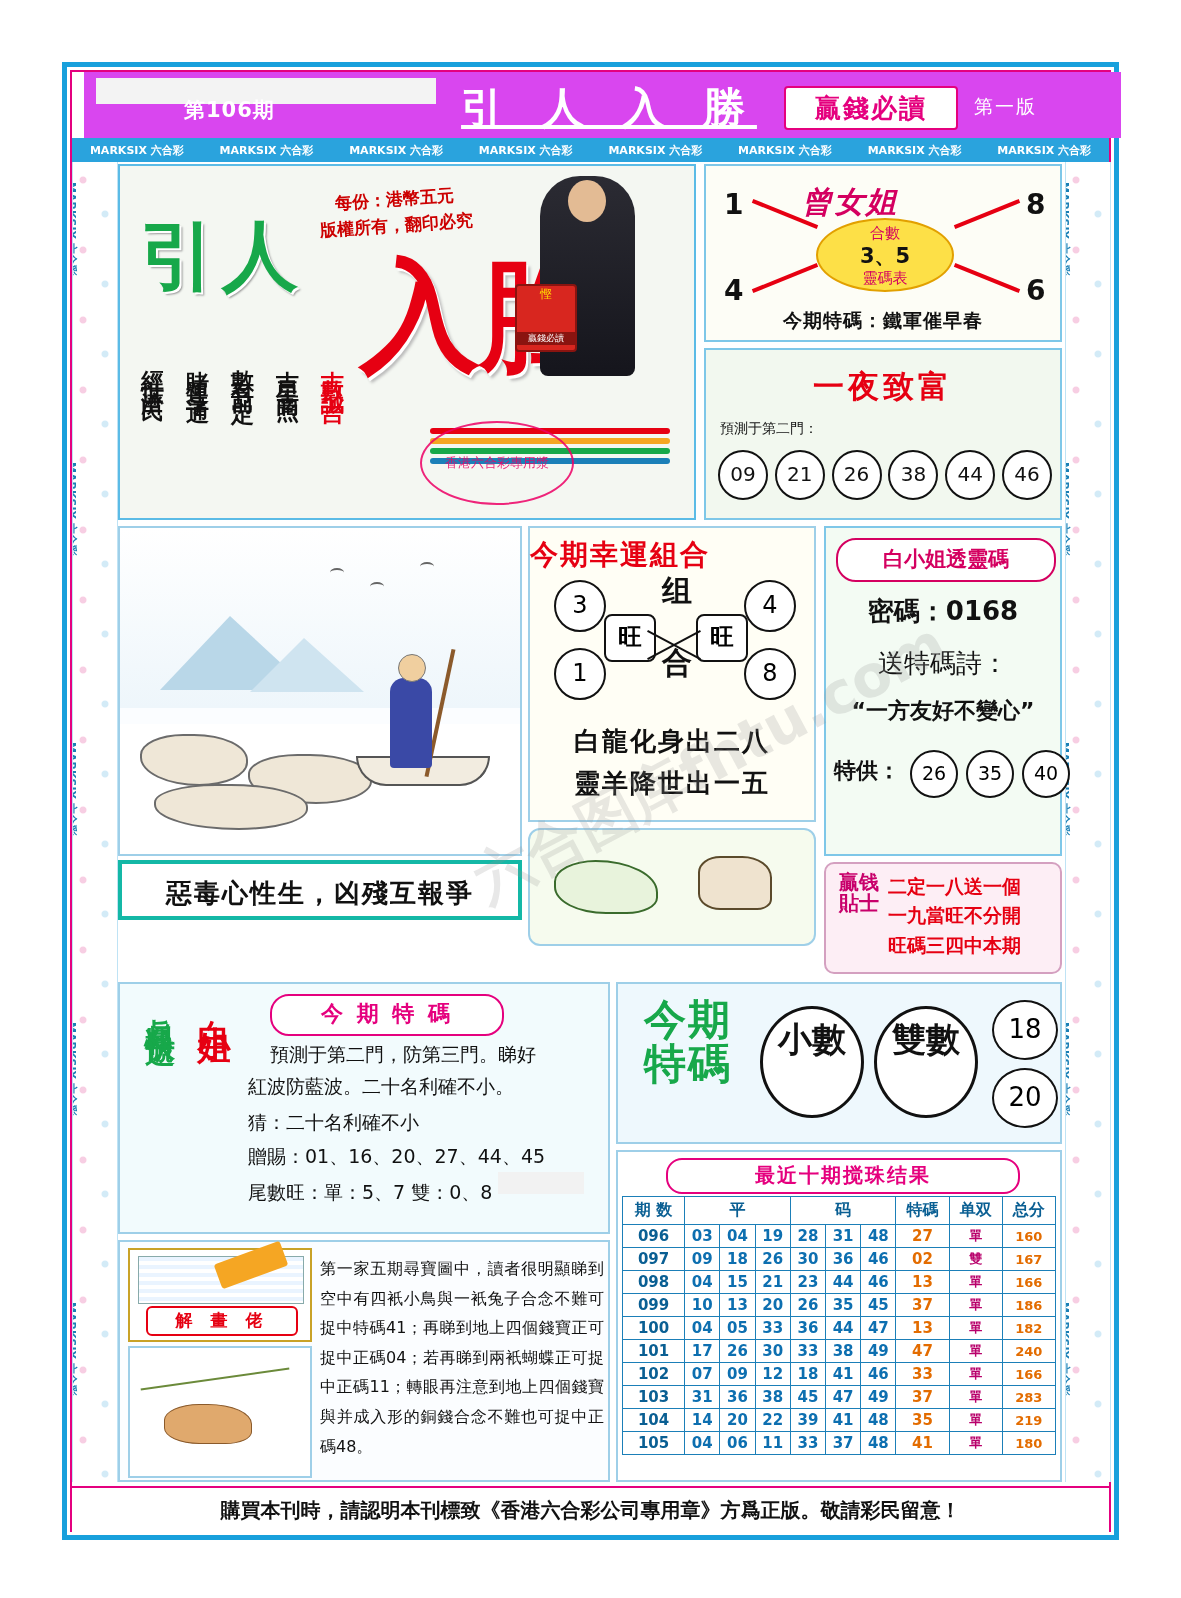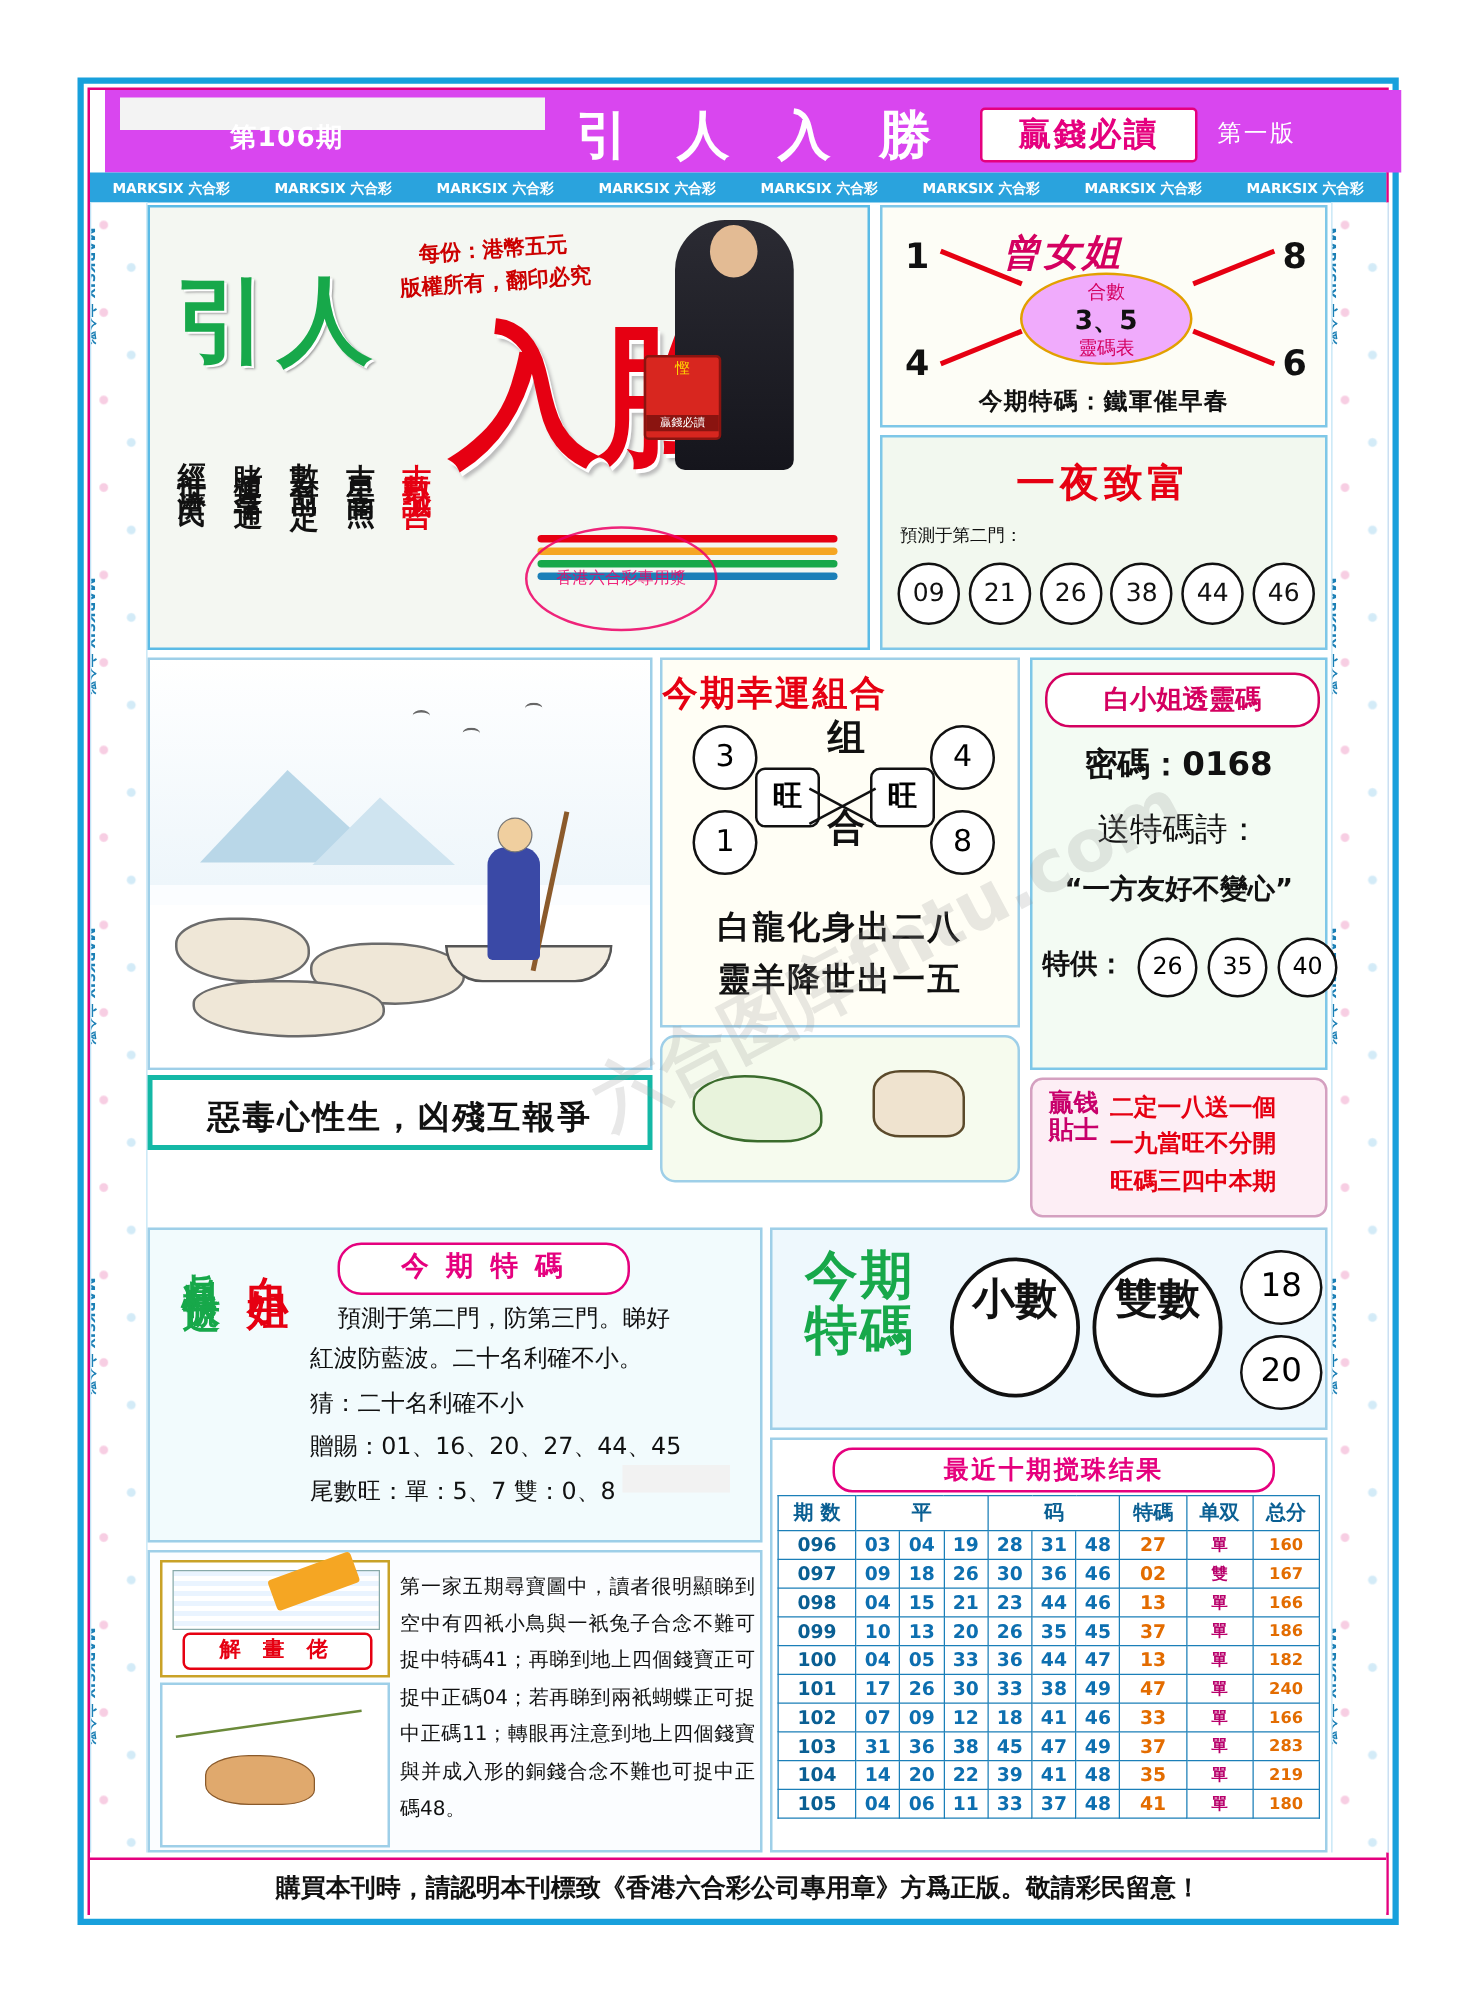--- a/index.html
+++ b/index.html
@@ -5,21 +5,21 @@
   html,body{margin:0;padding:0;}
   body{width:1181px;height:1598px;background:#fff;font-family:"DejaVu Sans","Liberation Sans",sans-serif;}
   .page{position:relative;width:1181px;height:1598px;box-sizing:border-box;background:#fff;}
   .outer-border{position:absolute;left:62px;top:62px;width:1057px;height:1478px;border:5px solid #18a0dc;box-sizing:border-box;background:#fff;}
   .inner-frame{position:absolute;left:70px;top:70px;width:1041px;height:1462px;box-sizing:border-box;border:2px solid #e4007f;background:#fff;}
 
   
   .header{position:absolute;left:84px;top:72px;width:1037px;height:66px;background:#d946ef;}
   .header .issue{position:absolute;left:100px;top:24px;color:#fff;font-size:21px;font-weight:bold;letter-spacing:1px;}
   .header .whitebox{position:absolute;left:12px;top:6px;width:340px;height:26px;background:#f3f3f3;}
-  .header .bigtitle{position:absolute;left:360px;top:8px;width:330px;text-align:center;color:#fff;font-size:42px;font-weight:bold;letter-spacing:12px;font-family:"DejaVu Sans",sans-serif;}
+  .header .bigtitle{position:absolute;left:360px;top:8px;width:330px;text-align:center;color:#fff;font-size:42px;font-weight:bold;letter-spacing:12px;font-family:"DejaVu Sans",sans-serif;text-decoration:underline;}
   .header .seal{position:absolute;left:700px;top:14px;width:170px;height:40px;background:#fff;border:2px solid #e5007e;border-radius:4px;color:#e5007e;font-size:26px;font-weight:bold;text-align:center;line-height:40px;letter-spacing:2px;}
   .header .edition{position:absolute;left:890px;top:22px;color:#fff;font-size:19px;letter-spacing:2px;}
 
   
   .marks-strip{position:absolute;left:72px;top:138px;width:1037px;height:24px;background:#2aa3dd;display:flex;align-items:center;justify-content:space-around;overflow:hidden;}
   .marks-strip span{color:#fff;font-size:11px;font-weight:bold;white-space:nowrap;}
 
   
   .rail{position:absolute;top:162px;width:44px;height:1320px;background:#ffffff;border-left:1px solid #bfe3f5;border-right:1px solid #bfe3f5;overflow:hidden;}
   .rail.left{left:72px;}
@@ -48,21 +48,21 @@
   #masthead .mh-person{position:absolute;left:420px;top:10px;width:95px;height:200px;background:linear-gradient(#2b2b33,#15151c);border-radius:40px 40px 8px 8px;}
   #masthead .mh-person .head{position:absolute;left:28px;top:4px;width:38px;height:42px;border-radius:50%;background:#e3bb94;}
   #masthead .mh-badge{position:absolute;left:395px;top:118px;width:58px;height:64px;background:#d8261f;border:2px solid #8a1410;border-radius:4px;color:#ffd700;font-size:12px;text-align:center;}
   #masthead .mh-badge .sub{position:absolute;left:0;top:46px;width:58px;font-size:9px;color:#fff;background:#8a1410;}
   #masthead .ribbons{position:absolute;left:310px;top:262px;width:250px;height:70px;}
   #masthead .ribbons i{position:absolute;left:0;display:block;width:240px;height:6px;border-radius:3px;}
 
   
   #luck{left:586px;top:0;width:358px;height:178px;border:2px solid #7ec7e8;background:#fdfdf6;}
   #luck .name{position:absolute;left:96px;top:16px;font-size:30px;font-weight:bold;color:#d40060;letter-spacing:2px;font-style:italic;}
-  #luck .ball{position:absolute;left:110px;top:52px;width:138px;height:74px;border-radius:50%;background:#f0abfc;border:2px solid #e2a000;text-align:center;color:#d40060;font-size:15px;line-height:1.25;padding-top:4px;box-sizing:border-box;}
+  #luck .ball{position:absolute;left:110px;top:52px;width:138px;height:74px;border-radius:50%;background:#fde047;border:2px solid #e2a000;text-align:center;color:#d40060;font-size:15px;line-height:1.25;padding-top:4px;box-sizing:border-box;}
   #luck .ball b{display:block;color:#111;font-size:21px;}
   #luck .n{position:absolute;font-size:28px;font-weight:bold;color:#111;}
   #luck .n1{left:18px;top:22px;} #luck .n8{left:320px;top:22px;}
   #luck .n4{left:18px;top:108px;} #luck .n6{left:320px;top:108px;}
   #luck .arrow{position:absolute;width:70px;height:4px;background:#e60012;}
   #luck .a1{left:44px;top:46px;transform:rotate(22deg);}
   #luck .a2{left:246px;top:46px;transform:rotate(-22deg);}
   #luck .a3{left:44px;top:110px;transform:rotate(-22deg);}
   #luck .a4{left:246px;top:110px;transform:rotate(22deg);}
   #luck .foot{position:absolute;left:0;top:142px;width:100%;text-align:center;font-size:19px;font-weight:bold;color:#111;letter-spacing:1px;}

